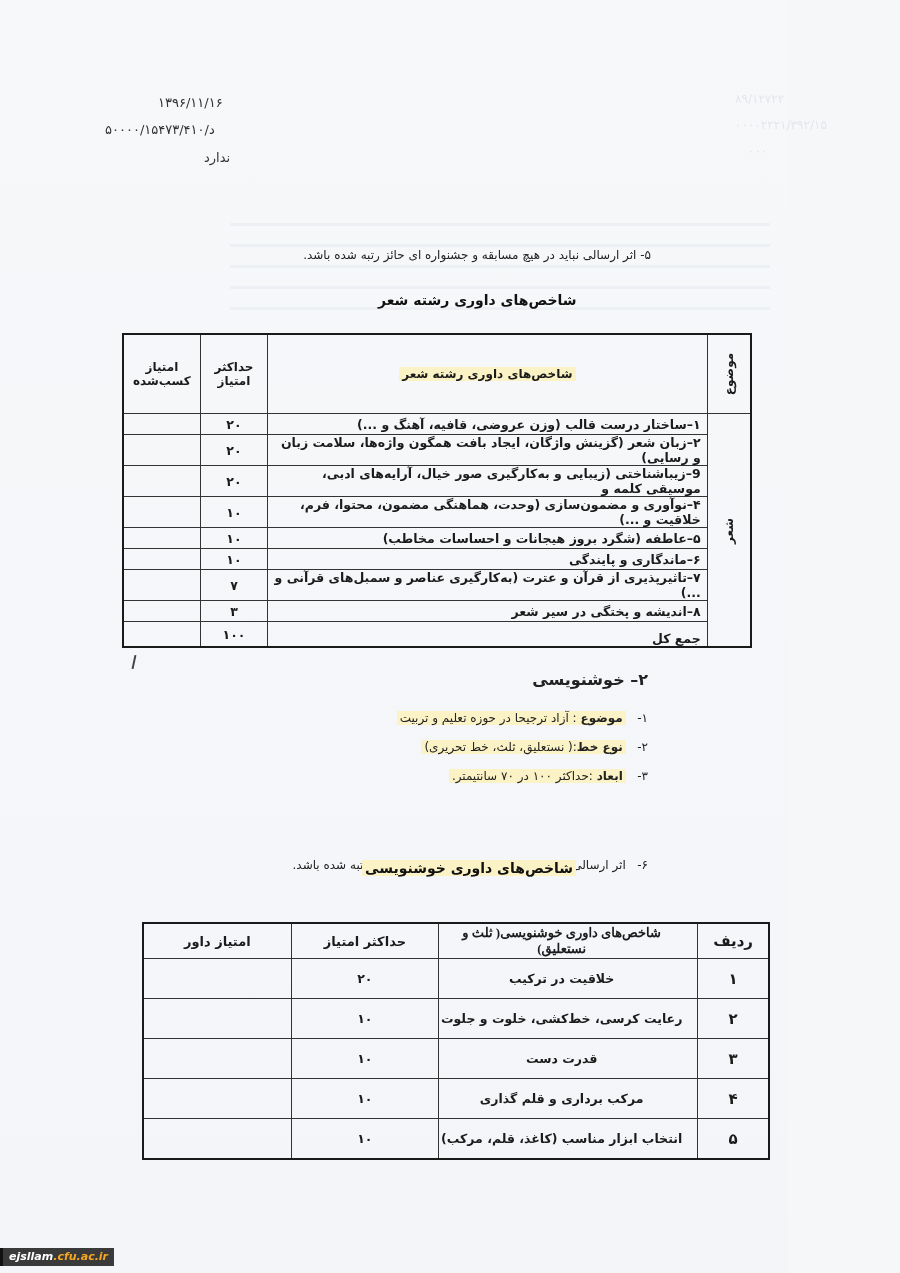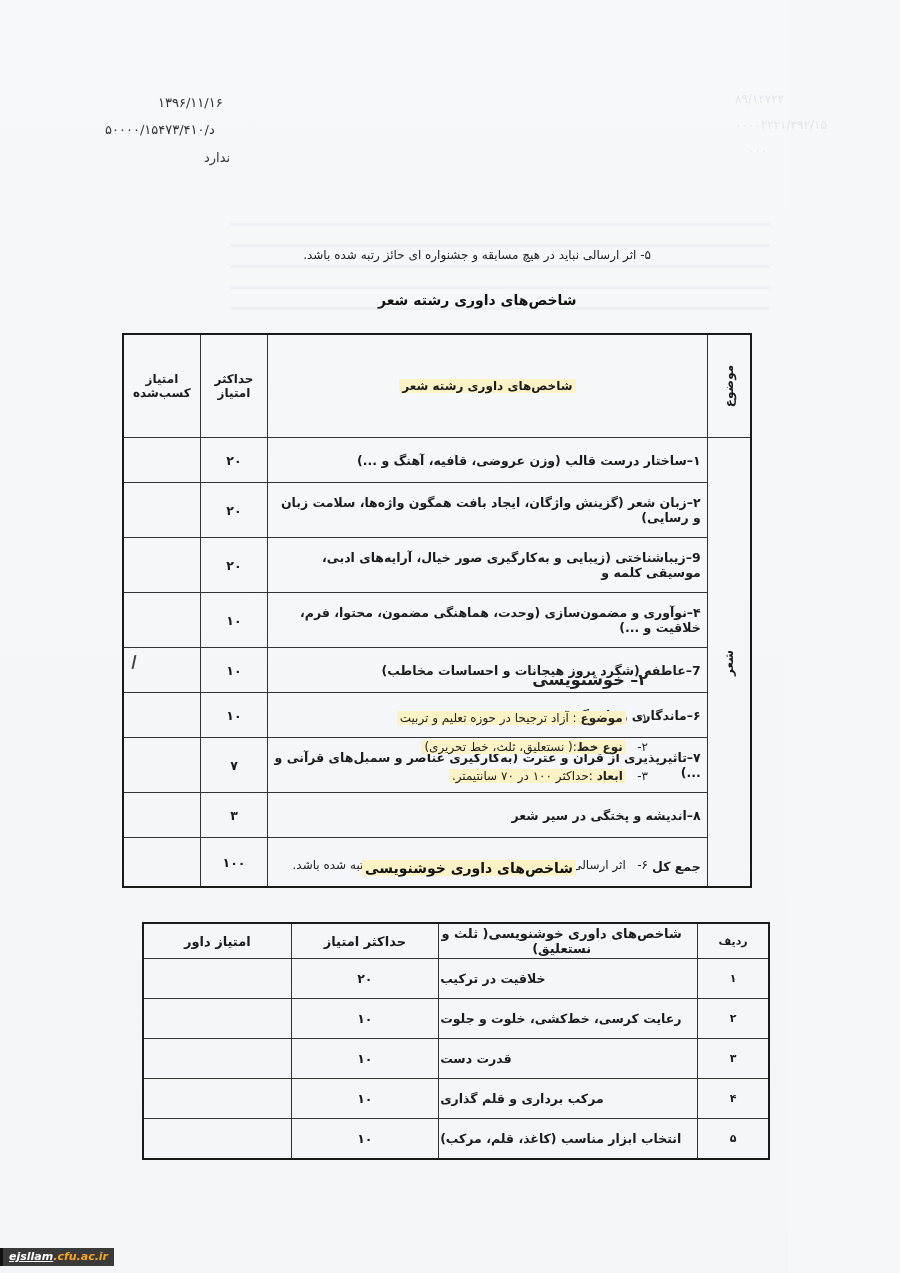--- a/index.html
+++ b/index.html
@@ -19,46 +19,46 @@
   
   .meta { position: absolute; font-size: 13px; color: #333; direction: rtl; white-space: nowrap; }
 
   .line { position: absolute; direction: rtl; white-space: nowrap; font-size: 12px; color: #222; }
   .title-bold { font-weight: bold; font-size: 14px; color: #111; }
   .hl { background: #fbf3c6; padding: 0 3px; }
 
   
   table { border-collapse: collapse; direction: rtl; position: absolute; }
   .t1 { left: 122px; top: 333px; width: 630px; border: 2px solid #1a1a1a; }
-  .t1 td, .t1 th { border: 1px solid #333; font-size: 12.5px; font-weight: bold; padding: 12px 6px; }
+  .t1 td, .t1 th { border: 1px solid #333; font-size: 12.5px; font-weight: bold; padding: 0 6px; }
   .t1 th { height: 78px; font-size: 12px; }
   .t1 td { height: 20px; }
   .t1 .subj { width: 26px; text-align: center; vertical-align: middle; padding: 0; }
   .t1 .crit { width: 440px; text-align: right; }
   .t1 .max { width: 55px; text-align: center; }
   .t1 .earned { width: 64px; }
   .vert { display: inline-block; transform: rotate(-90deg); white-space: nowrap; font-size: 12px; font-weight: bold; }
   .t1 .total-row td { height: 24px; vertical-align: bottom; }
 
   
   .t2 { left: 142px; top: 922px; width: 628px; border: 2px solid #1a1a1a; }
   .t2 td, .t2 th { border: 1px solid #333; font-weight: bold; }
   .t2 th { height: 32px; font-size: 13px; }
   .t2 td { height: 37px; font-size: 12.5px; }
-  .t2 .rownum { width: 56px; text-align: center; font-size: 11px; }
-  .t2 .crit { width: 200px; text-align: left; padding-right: 14px; }
+  .t2 .rownum { width: 56px; text-align: center; font-size: 15px; }
+  .t2 .crit { width: 200px; text-align: center; padding-right: 14px; }
   .t2 .max { width: 120px; text-align: center; }
   .t2 .ref { width: 120px; }
 
   .watermark {
     position: absolute; left: 0; top: 1248px; height: 18px; padding: 0 6px;
     background: #3a3a3a; color: #f5a623; font-size: 11px; font-weight: bold; font-style: italic;
     line-height: 18px; border-left: 3px solid #111;
   }
-  .watermark .w1 { color: #ffffff; text-decoration: underline; }
+  .watermark .w1 { color: #ffffff; }
 </style>
 </head>
 <body>
 
 <div class="page">
 
   <div class="ghost" style="left:735px;top:92px;">۸۹/۱۲۷۲۲</div>
   <div class="ghost" style="left:735px;top:118px;">۰۰۰۰۲۲۲۱/۳۹۲/۱۵</div>
   <div class="ghost" style="left:748px;top:144px;">۰۰۰</div>
   <div class="ghost" style="left:230px;top:205px;width:540px;height:120px;background:repeating-linear-gradient(180deg,transparent 0 18px,#eceff3 18px 21px);"></div>
@@ -102,21 +102,21 @@
         <td class="crit">9–زیباشناختی (زیبایی و به‌کارگیری صور خیال، آرایه‌های ادبی، موسیقی کلمه و</td>
         <td class="max">۲۰</td>
         <td class="earned"></td>
       </tr>
       <tr>
         <td class="crit">۴–نوآوری و مضمون‌سازی (وحدت، هماهنگی مضمون، محتوا، فرم، خلاقیت و ...)</td>
         <td class="max">۱۰</td>
         <td class="earned"></td>
       </tr>
       <tr>
-        <td class="crit">7–عاطفه (شگرد بروز هیجانات و احساسات مخاطب)</td>
+        <td class="crit">۵–عاطفه (شگرد بروز هیجانات و احساسات مخاطب)</td>
         <td class="max">۱۰</td>
         <td class="earned"></td>
       </tr>
       <tr>
         <td class="crit">۶–ماندگاری و پایندگی</td>
         <td class="max">۱۰</td>
         <td class="earned"></td>
       </tr>
       <tr>
         <td class="crit">۷–تاثیرپذیری از قرآن و عترت (به‌کارگیری عناصر و سمبل‌های قرآنی و ...)</td>
@@ -152,21 +152,21 @@
   </div>
 
   <div class="line title-bold" style="left:362px;top:860px;border-radius:7px;">
     <span class="hl">شاخص‌های داوری خوشنویسی</span>
   </div>
 
   <table class="t2">
     <thead>
       <tr>
         <th class="rownum">ردیف</th>
-        <th class="crit" style="text-align:center;">شاخص‌های داوری خوشنویسی( ثلث و نستعلیق)</th>
+        <th class="crit" style="text-align:center;font-family:Liberation Serif, serif;">شاخص‌های داوری خوشنویسی( ثلث و نستعلیق)</th>
         <th class="max">حداکثر امتیاز</th>
         <th class="ref">امتیاز داور</th>
       </tr>
     </thead>
     <tbody>
       <tr>
         <td class="rownum">۱</td>
         <td class="crit">خلاقیت در ترکیب</td>
         <td class="max">۲۰</td>
         <td class="ref"></td>

